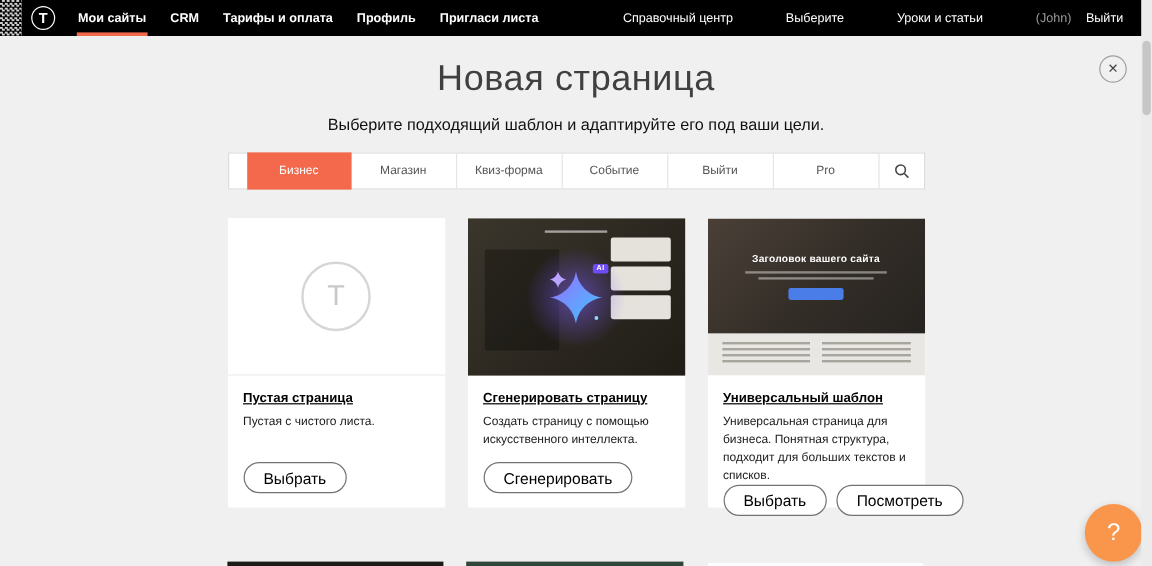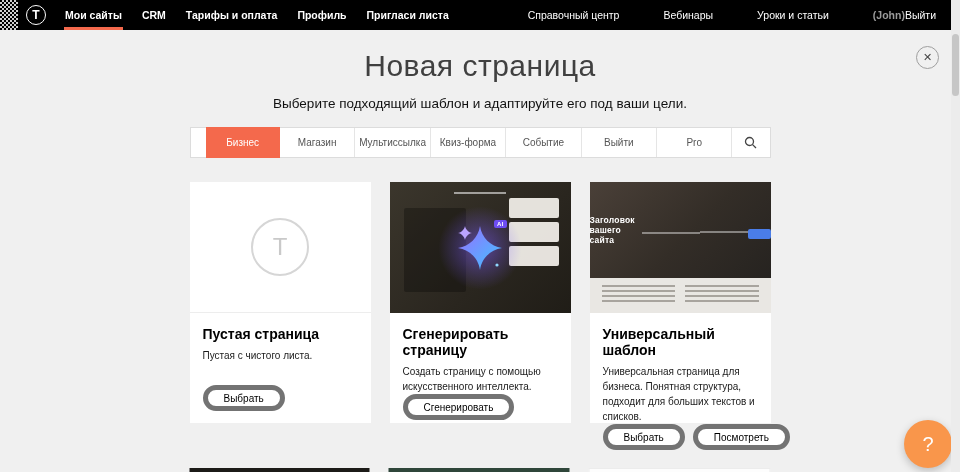--- a/index.html
+++ b/index.html
@@ -13,21 +13,21 @@
   .logo-circle { width:20px; height:20px; border:1.5px solid #fff; border-radius:50%;
     display:flex; align-items:center; justify-content:center; font-size:12px; font-weight:700;
     align-self:center; margin:0 9px 0 8px; }
   .nav { display:flex; align-items:stretch; }
   .nav-item { position:relative; display:flex; align-items:center; padding:0 10px;
     font-size:10.5px; font-weight:700; color:#fff; cursor:pointer; white-space:nowrap; }
   .nav-item.active::after { content:""; position:absolute; left:9px; right:9px; bottom:0;
     height:3px; background:#f4694c; }
   .nav-right { margin-left:auto; display:flex; align-items:stretch; margin-right:14px;gap:24px; }
   .nav-right .nav-item { font-weight:400; font-size:10.5px; }
-  .user-name { color:#9a9a9a; margin-right:0; font-weight:700; }
+  .user-name { color:#9a9a9a; margin-right:12px; font-weight:400; }
 
   
   .close-btn { position:absolute; top:46px; right:21px; width:23px; height:23px;
     border:1px solid #9f9f9f; border-radius:50%; background:transparent; display:flex;
     align-items:center; justify-content:center; font-size:11px; color:#444; cursor:pointer; }
   .page-title { margin-top:19px; text-align:center; font-size:30px; font-weight:300;
     color:#404040; letter-spacing:.5px; }
   .page-subtitle { margin-top:13px; text-align:center; font-size:13.5px; color:#111; }
 
   .center-col { width:581px; margin:0 auto; }
@@ -39,25 +39,25 @@
     color:#555; border-right:1px solid #e5e5e5; cursor:pointer; white-space:nowrap; }
   .tab.active { background:#f4694c; color:#fff; margin:-1px 0 -1px -1px; border-right:none; }
   .tab-search { width:37px; flex:none; display:flex; align-items:center; justify-content:center;
     cursor:pointer; }
 
   
   .cards { margin-top:24px; display:flex; gap:19px; }
   .card { width:181px; height:241px; background:#fff; display:flex; flex-direction:column; }
   .preview { height:131px; position:relative; overflow:hidden; flex:none; }
   .card-body { padding:13px 13px 12px; display:flex; flex-direction:column; flex:1; }
-  .card-title { font-size:14px; font-weight:700; color:#000; }
+  .card-title { font-size:11px; font-weight:700; color:#000;text-decoration:underline; }
   .card-desc { margin-top:6px; font-size:10px; line-height:1.5; color:#1a1a1a; }
   .btn-row { margin-top:auto; display:flex; gap:8px; }
-  .pill-btn { height:26px; padding:0 16px; border:5px solid #737373; border-radius:14px;
-    background:#fff; font-size:10px; color:#000; cursor:pointer;
+  .pill-btn { height:26px; padding:0 16px; border:1px solid #737373; border-radius:14px;
+    background:#fff; font-size:13px; color:#000; cursor:pointer;
     font-family:"Liberation Sans", sans-serif; }
 
   
   .preview-blank { background:#fff; border-bottom:1px solid #ededed;
     display:flex; align-items:center; justify-content:center; }
   .blank-logo { width:58px; height:58px; border:2px solid #d6d6d6; border-radius:50%;
     display:flex; align-items:center; justify-content:center; font-size:24px; font-weight:300;
     color:#c9c9c9; }
 
   
@@ -74,21 +74,21 @@
     transform:translate(-50%,-50%);
     background:radial-gradient(circle, rgba(124,92,255,.55) 0%, rgba(124,92,255,0) 70%); }
   .ai-star { position:absolute; left:50%; top:50%; transform:translate(-50%,-50%); }
   .ai-badge { position:absolute; left:calc(50% + 14px); top:calc(50% - 28px);
     background:#6d4df2; color:#fff; font-size:6px; font-weight:700; padding:1px 3px;
     border-radius:2px; letter-spacing:.5px; }
 
   
   .preview-tpl { background:#fff; }
   .tpl-hero { height:96px; background:linear-gradient(135deg,#4a4038 0%,#332d27 55%,#262320 100%);
-    display:flex; flex-direction:row; align-items:center; justify-content:center; }
+    display:flex; flex-direction:column; align-items:center; justify-content:center; }
   .tpl-heading { color:#fff; font-size:8.5px; font-weight:700; letter-spacing:.2px; }
   .tpl-line { height:2px; background:rgba(255,255,255,.42); margin-top:3px; }
   .tpl-line.l1 { width:118px; margin-top:6px; }
   .tpl-line.l2 { width:96px; }
   .tpl-btn { width:46px; height:10px; border-radius:2px; background:#4a7de8; margin-top:7px; }
   .tpl-lower { height:35px; background:#e9e7e3; display:flex; gap:10px; padding:7px 12px; }
   .tpl-col { display:flex; flex-direction:column; gap:3px; flex:1; }
   .tpl-col span { display:block; height:2px; background:#a8a49e; }
 
   
@@ -119,40 +119,39 @@
   <div class="logo-circle">T</div>
   <nav class="nav">
     <div class="nav-item active">Мои сайты</div>
     <div class="nav-item">CRM</div>
     <div class="nav-item">Тарифы и оплата</div>
     <div class="nav-item">Профиль</div>
     <div class="nav-item">Пригласи листа</div>
   </nav>
   <nav class="nav nav-right">
     <div class="nav-item">Справочный центр</div>
-    <div class="nav-item">Вебинары</div>
+    <div class="nav-item">Выберите</div>
     <div class="nav-item">Уроки и статьи</div>
     <div class="nav-item">
       <span class="user-name">(John)</span>
       <span>Выйти</span>
     </div>
   </nav>
 </header>
 
 <button class="close-btn">✕</button>
 
 <h1 class="page-title">Новая страница</h1>
 <p class="page-subtitle">Выберите подходящий шаблон и адаптируйте его под ваши цели.</p>
 
 <div class="center-col">
 
   <div class="tabs">
     <div class="tab active">Бизнес</div>
     <div class="tab">Магазин</div>
-    <div class="tab">Мультиссылка</div>
     <div class="tab">Квиз-форма</div>
     <div class="tab">Событие</div>
     <div class="tab">Выйти</div>
     <div class="tab">Pro</div>
     <div class="tab-search">
       <svg width="13" height="13" viewBox="0 0 13 13" fill="none" stroke="#444" stroke-width="1.3">
         <circle cx="5.5" cy="5.5" r="4"></circle>
         <line x1="8.6" y1="8.6" x2="12" y2="12"></line>
       </svg>
     </div>

